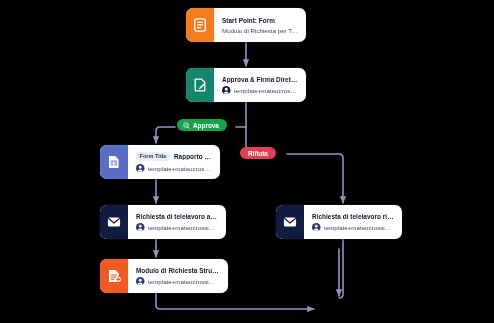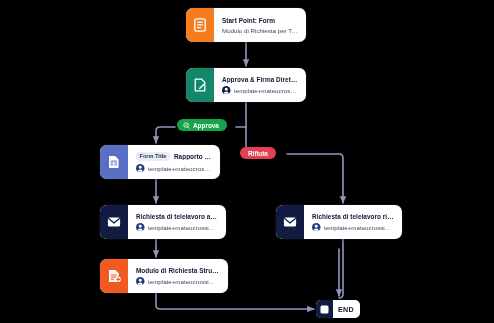--- a/index.html
+++ b/index.html
@@ -337,22 +337,14 @@
         <svg class="avatar" viewBox="0 0 16 16" aria-hidden="true">
           <circle cx="8" cy="8" r="8" fill="#2b3a7a"></circle>
           <circle cx="8" cy="6.1" r="2.7" fill="#ffffff"></circle>
           <path d="M2.9 14.4a5.3 5.3 0 0 1 10.2 0z" fill="#ffffff"></path>
         </svg>
         <div class="node-sub-text">template+mateocrossi...</div>
       </div>
     </div>
   </div>
 
-  <div class="end-node" style="left:316px; top:300px; height:18px;">
-    <div class="end-icon" style="background:#121c42;">
-      <svg width="9" height="9" viewBox="0 0 9 9" aria-hidden="true">
-        <rect x="0.5" y="0.5" width="8" height="8" rx="1.6" fill="#ffffff"></rect>
-      </svg>
-    </div>
-    <div class="end-label">END</div>
-  </div>
 
 </div>
 
 </body></html>

